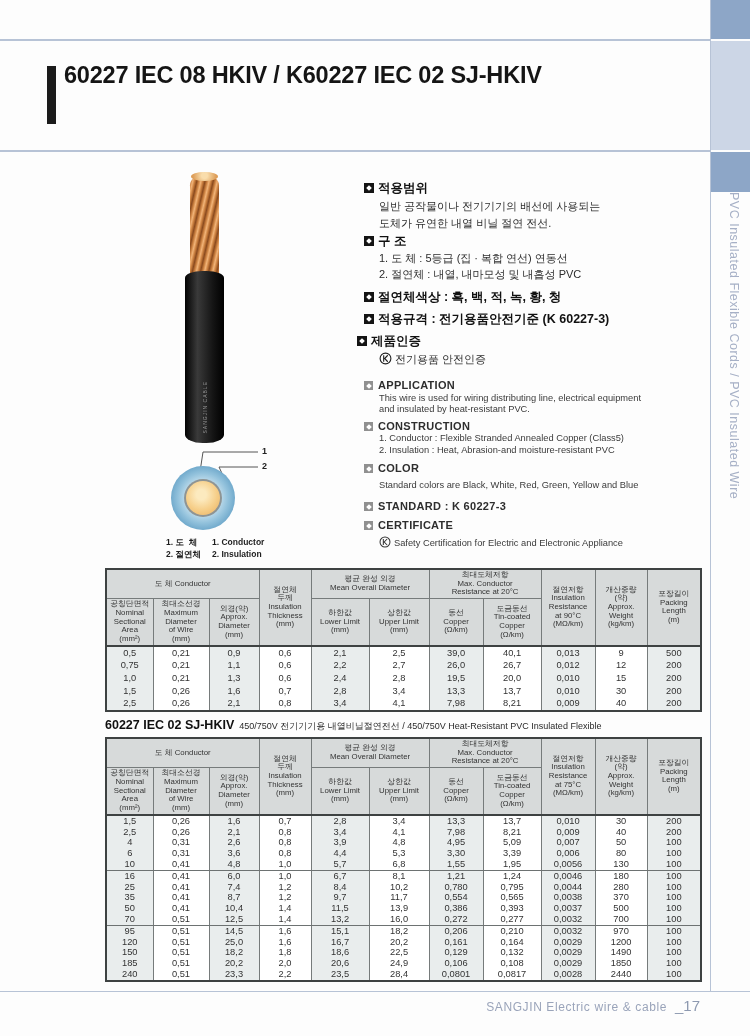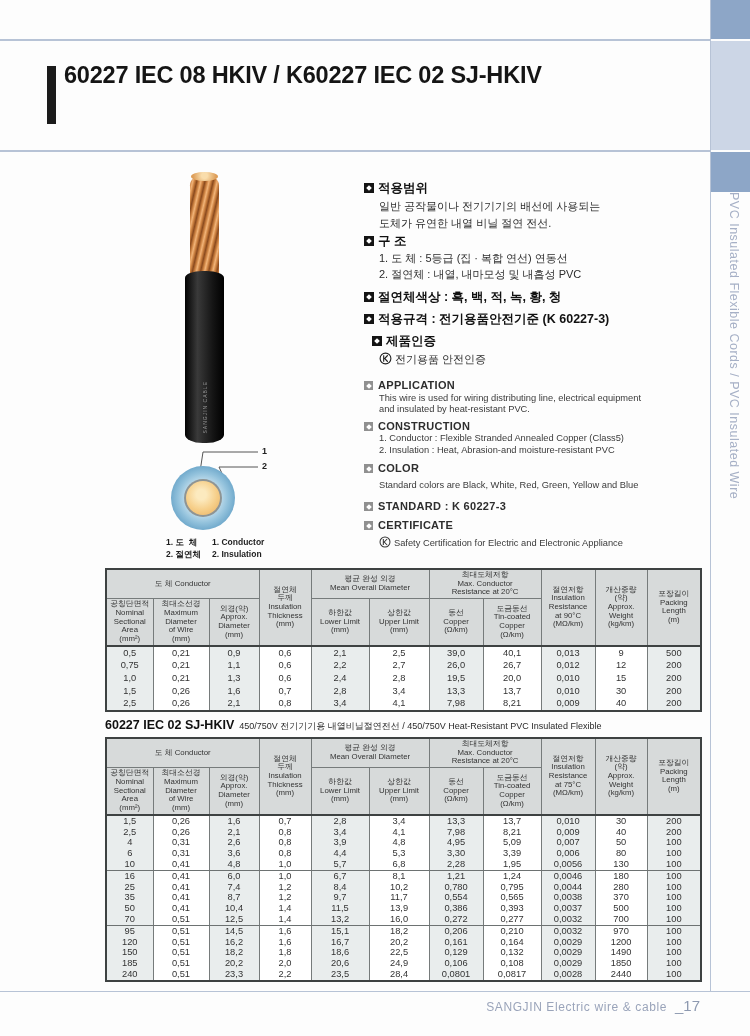--- a/index.html
+++ b/index.html
@@ -115,21 +115,21 @@
   <div class="kbody" style="top:216px;">도체가 유연한 내열 비닐 절연 전선.</div>
 
   <div class="khead" style="left:364px;top:233px;"><span class="kbullet"></span><span>구   조</span></div>
   <div class="kbody" style="top:251px;">1. 도  체 : 5등급 (집 · 복합 연선) 연동선</div>
   <div class="kbody" style="top:267px;">2. 절연체 : 내열, 내마모성 및 내흡성 PVC</div>
 
   <div class="khead" style="left:364px;top:289px;"><span class="kbullet"></span><span>절연체색상</span><span class="val"> : 흑, 백, 적, 녹, 황, 청</span></div>
 
   <div class="khead" style="left:364px;top:311px;"><span class="kbullet"></span><span>적용규격</span><span class="val"> : 전기용품안전기준 (K 60227-3)</span></div>
 
-  <div class="khead" style="left:372px;top:333px;"><span class="kbullet"></span><span>제품인증</span></div>
+  <div class="khead" style="left:357px;top:333px;"><span class="kbullet"></span><span>제품인증</span></div>
   <div class="kbody" style="top:352px;">
     <span class="kc"><svg width="13" height="13" viewBox="0 0 20 20">
           <circle cx="10" cy="10" r="8.3" fill="none" stroke="#222" stroke-width="1.7"></circle>
           <path d="M7.2 5 v10 M13.5 5 L8.7 10 L13.5 15" stroke="#222" stroke-width="1.7" fill="none"></path>
         </svg></span><span>전기용품 안전인증</span>
   </div>
 
   <div class="ehead" style="left:364px;top:379px;"><span class="ebullet"></span><span>APPLICATION</span></div>
   <div class="ebody" style="top:393px;">This wire is used for wiring distributing line, electrical equipment</div>
   <div class="ebody" style="top:404px;">and insulated by heat-resistant PVC.</div>
@@ -424,21 +424,21 @@
               <td>80</td>
               <td class="shade">100</td>
             </tr>
             <tr class="gbreak">
               <td class="shade">10</td>
               <td>0,41</td>
               <td class="shade">4,8</td>
               <td>1,0</td>
               <td class="shade">5,7</td>
               <td>6,8</td>
-              <td class="shade">2,28</td>
+              <td class="shade">1,55</td>
               <td>1,95</td>
               <td class="shade">0,0056</td>
               <td>130</td>
               <td class="shade">100</td>
             </tr>
             <tr>
               <td class="shade">16</td>
               <td>0,41</td>
               <td class="shade">6,0</td>
               <td>1,0</td>
@@ -511,21 +511,21 @@
               <td>18,2</td>
               <td class="shade">0,206</td>
               <td>0,210</td>
               <td class="shade">0,0032</td>
               <td>970</td>
               <td class="shade">100</td>
             </tr>
             <tr>
               <td class="shade">120</td>
               <td>0,51</td>
-              <td class="shade">16,2</td>
+              <td class="shade">25,0</td>
               <td>1,6</td>
               <td class="shade">16,7</td>
               <td>20,2</td>
               <td class="shade">0,161</td>
               <td>0,164</td>
               <td class="shade">0,0029</td>
               <td>1200</td>
               <td class="shade">100</td>
             </tr>
             <tr>

